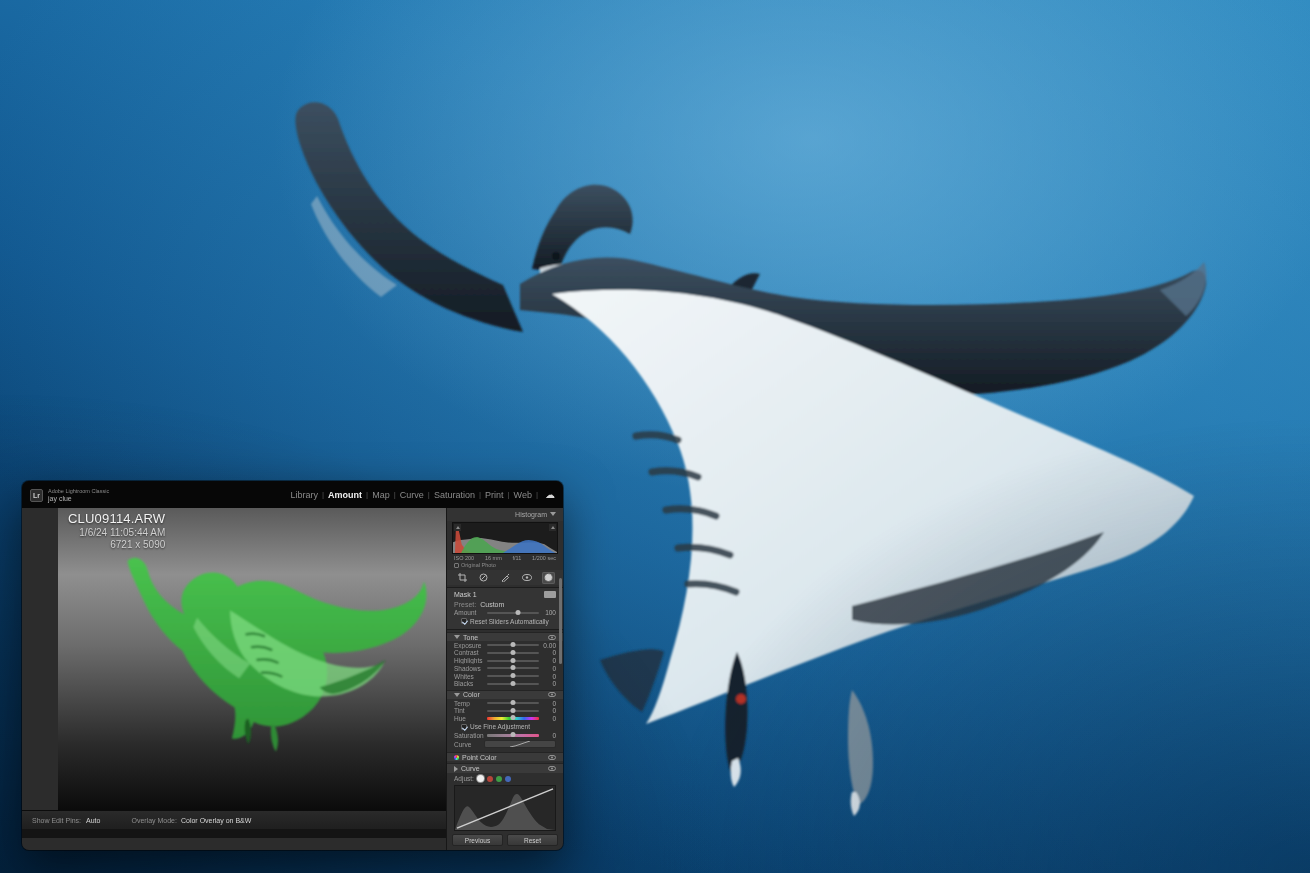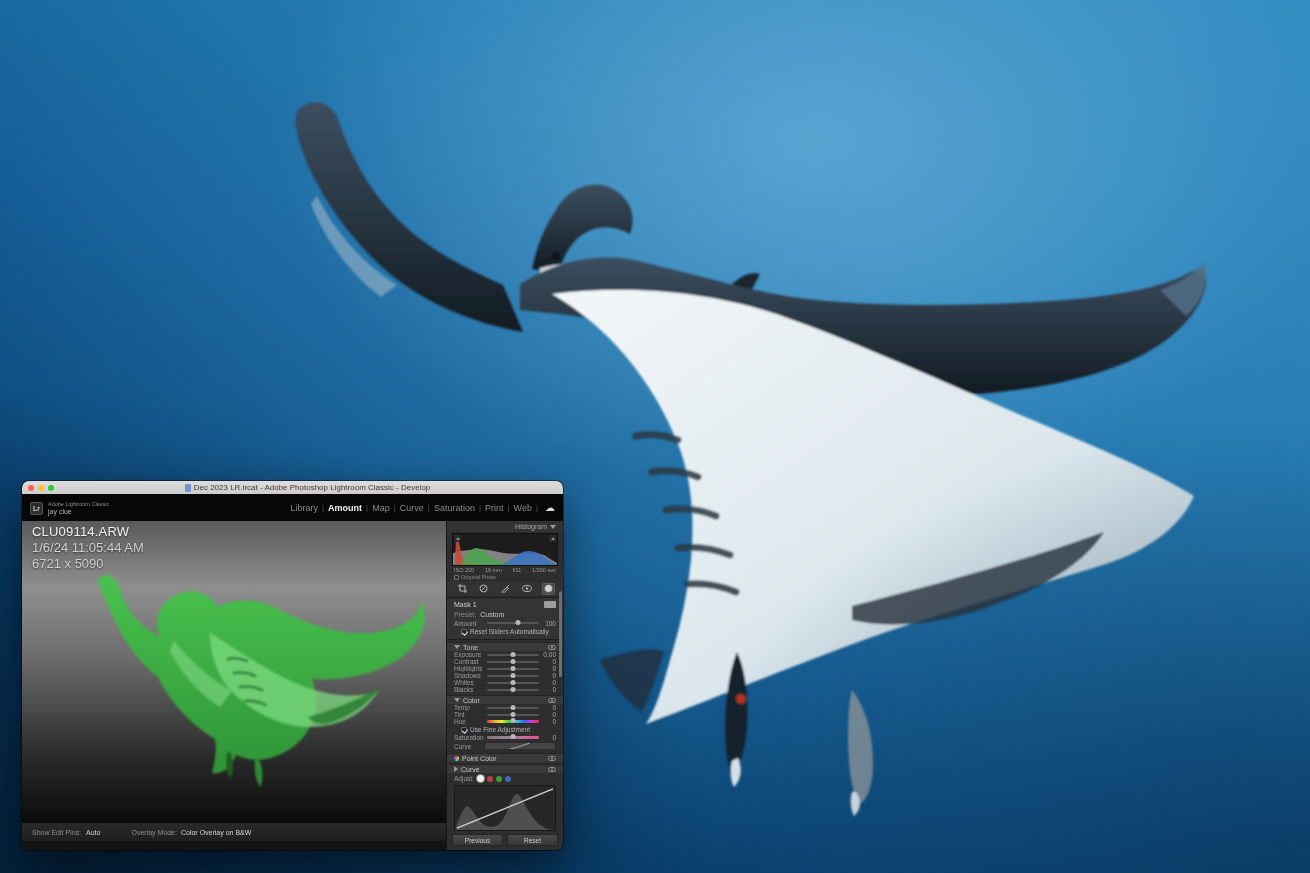--- a/index.html
+++ b/index.html
@@ -43,24 +43,24 @@
   .modules .sep { color:#555; font-size:8px; }
   .modules .mod { cursor:default; }
   .modules .mod.active { color:#f0f0f0; font-weight:bold; }
   .cloud { color:#d8d8d8; font-size:10px; margin-left:3px; }
 
   .content { flex:1; display:flex; min-height:0; }
 
   
   .photo-col { width:424px; display:flex; flex-direction:column; background:#2c2c2c; }
   .photo-canvas { height:302px; position:relative; overflow:hidden;
-    background:linear-gradient(#5a5a5a 0%, #8f8f8f 22%, #6d6d6d 45%, #2b2b2b 78%, #0b0b0b 100%); }
+    background:linear-gradient(#5a5a5a 0%, #8f8f8f 22%, #6d6d6d 45%, #2b2b2b 78%, #0b0b0b 100%);margin-left:36px; }
   .info-overlay { position:absolute; left:10px; top:3px; color:#e8e8e8; text-shadow:0 1px 2px rgba(0,0,0,.6); z-index:3; }
   .info-overlay .fname { font-size:13px; letter-spacing:.2px; color:#f2f2f2; }
-  .info-overlay .meta { font-size:13px; color:#cfcfcf; margin-top:1px; }
+  .info-overlay .meta { font-size:10px; color:#cfcfcf; margin-top:1px;text-align:right; }
   .green-manta { position:absolute; inset:0; }
 
   .lr-toolbar { height:19px; background:linear-gradient(#2a2a2a,#1f1f1f); border-top:1px solid #0c0c0c;
     display:flex; align-items:center; gap:5px; padding:0 10px; font-size:7px; color:#8f8f8f; }
   .lr-toolbar .val { color:#d6d6d6; }
   .lr-toolbar .grp2 { margin-left:26px; display:flex; gap:4px; }
   .photo-gap { height:9px; background:#141414; }
 
   
   .panel { width:117px; background:#2e2e2e; border-left:1px solid #171717; display:flex; flex-direction:column;
@@ -183,29 +183,20 @@
     <circle cx="741" cy="699" r="5" fill="#b53227"></circle>
 
     <path d="M852 690 C865 707 873 733 873 763 C873 787 867 801 858 805 C852 792 848 766 848 738 C848 718 849 702 852 690 Z" fill="#7e93a1"></path>
     <path d="M856 792 C862 800 861 810 854 816 C850 808 850 799 852 792 Z" fill="#e6edf2"></path>
   </g>
 </svg>
 <div class="ocean-vignette"></div>
 
 <div class="lr-window">
 
-  <div class="titlebar">
-    <span class="tl red"></span>
-    <span class="tl yellow"></span>
-    <span class="tl green"></span>
-    <span class="title-text">
-      <span class="doc-ico"></span>
-      <span>Dec 2023 LR.lrcat - Adobe Photoshop Lightroom Classic - Develop</span>
-    </span>
-  </div>
 
   <div class="appbar">
     <span class="lr-badge">Lr</span>
     <span class="identity">
       <div class="app">Adobe Lightroom Classic</div>
       <div class="user">jay clue</div>
     </span>
     <span class="modules">
       <span class="mod">Library</span>
       <span class="sep">|</span>

